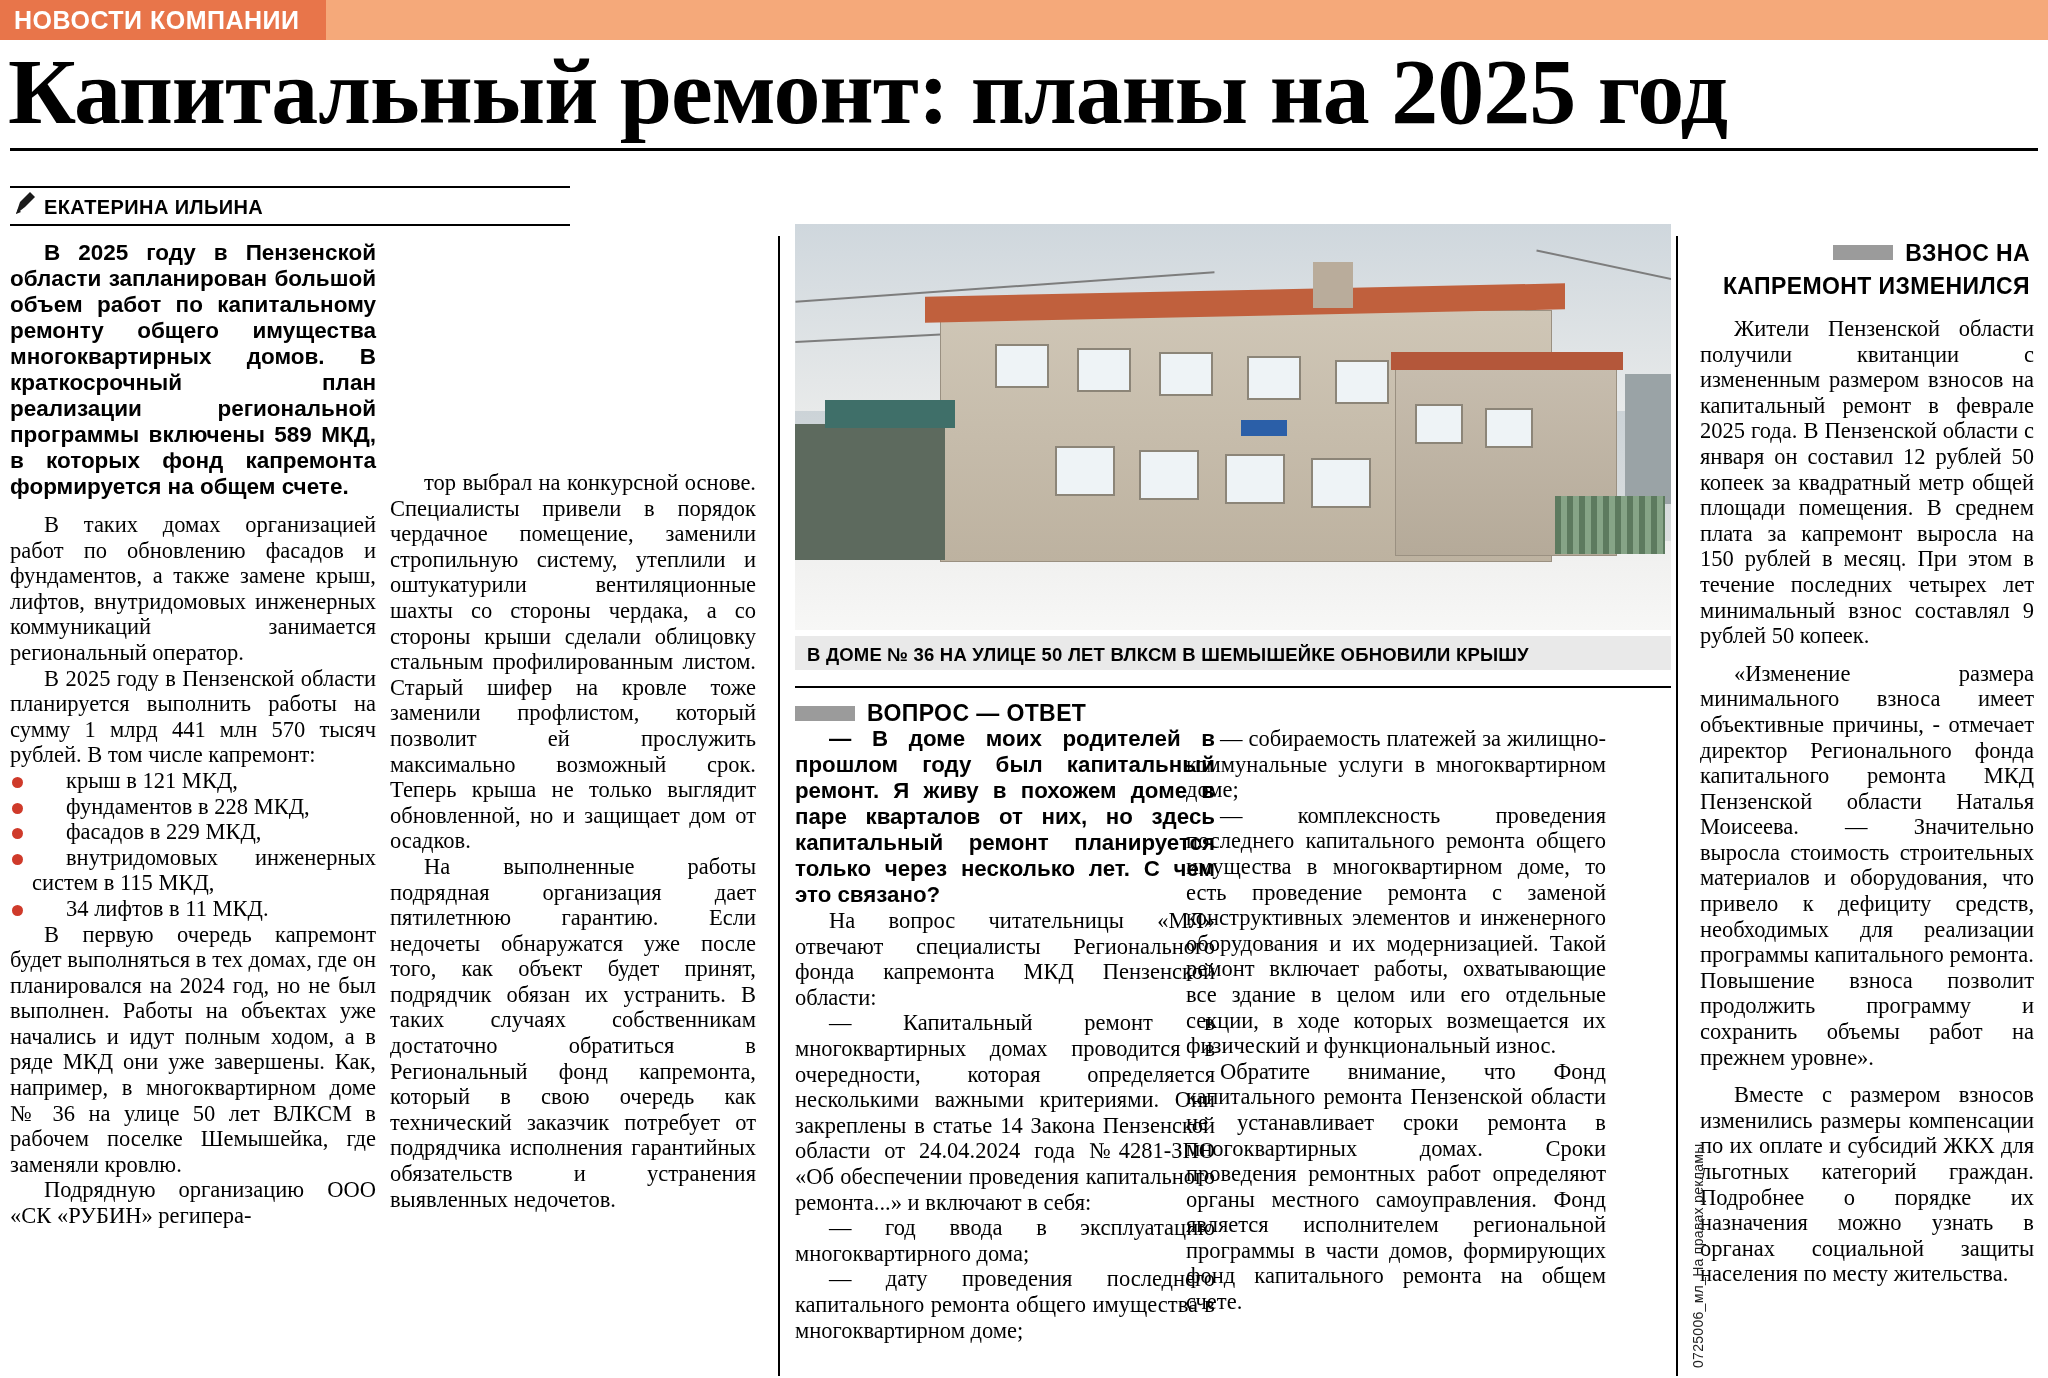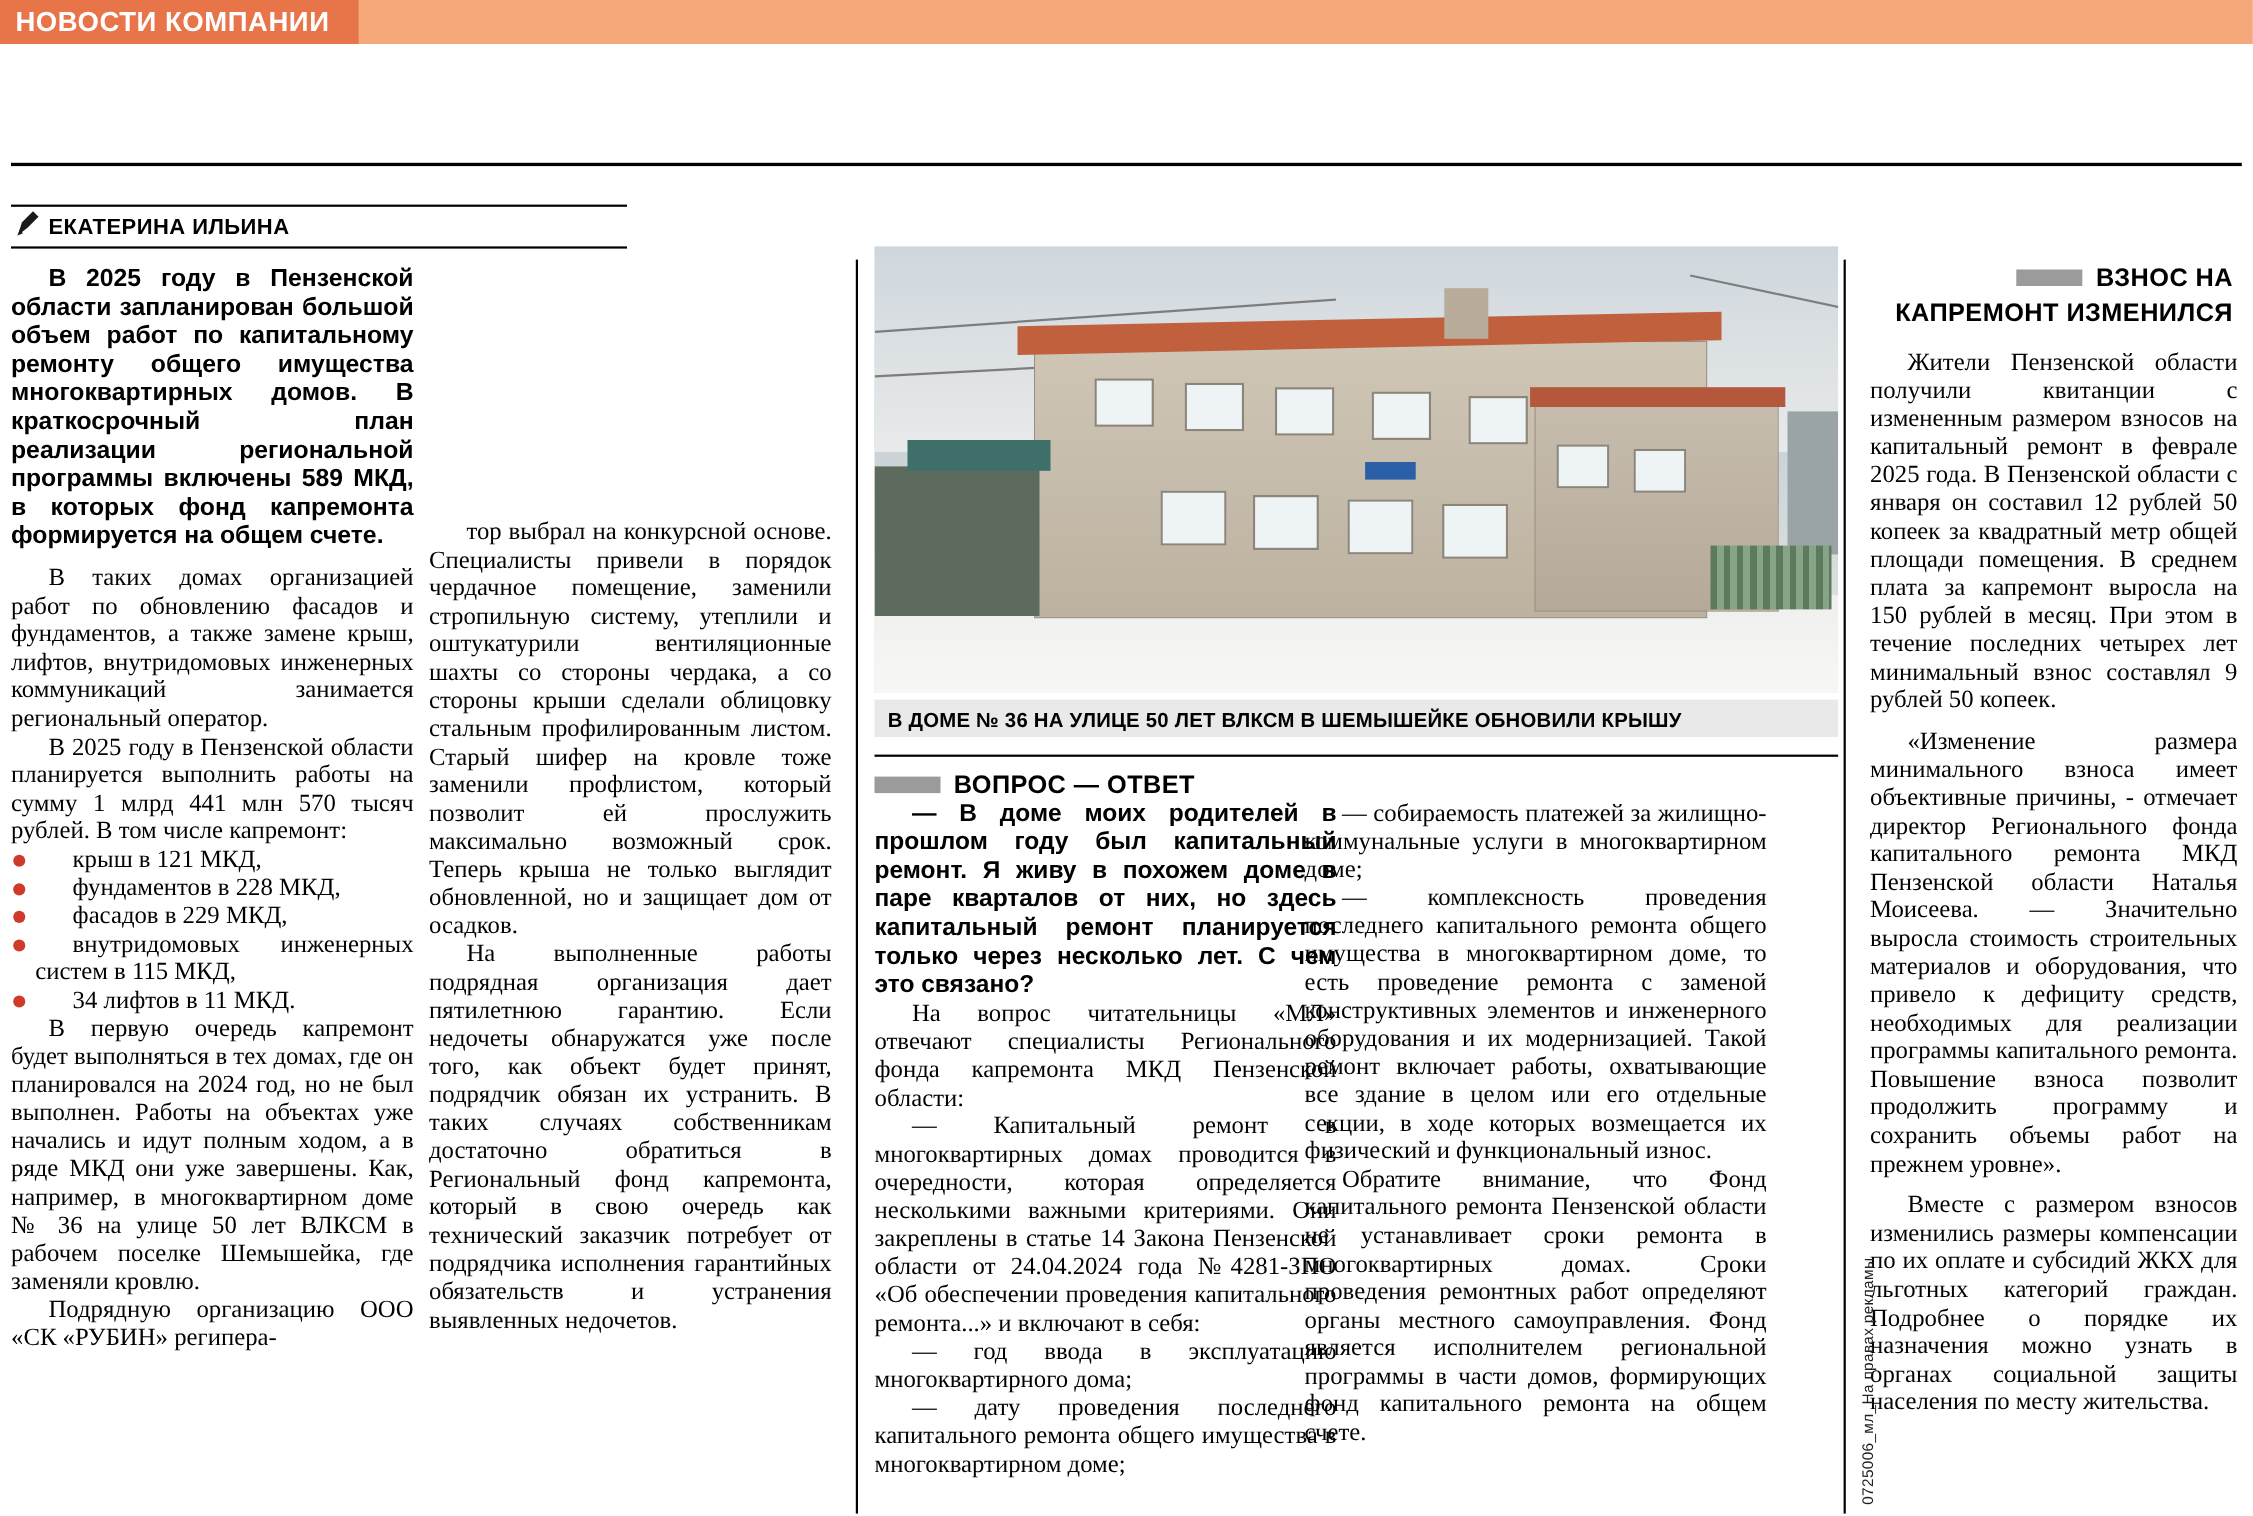--- a/index.html
+++ b/index.html
@@ -81,20 +81,21 @@
 </style>
 </head>
 <body>
 
 <div class="page">
 
   <div class="ribbon">
     <div class="ribbon-label">НОВОСТИ КОМПАНИИ</div>
   </div>
 
+  <div class="headline">Капитальный ремонт: планы на 2025 год</div>
   <div class="rule-under-head"></div>
 
   <div class="author-rule"></div>
   <svg class="author-icon" viewBox="0 0 26 28">
     <path d="M4 24 L8 12 L18 2 L23 7 L13 17 Z" fill="#1a1a1a"></path>
     <path d="M4 24 L9 22 L6 19 Z" fill="#1a1a1a"></path>
   </svg>
   <div class="author">ЕКАТЕРИНА ИЛЬИНА</div>
   <div class="author-rule2"></div>
 

